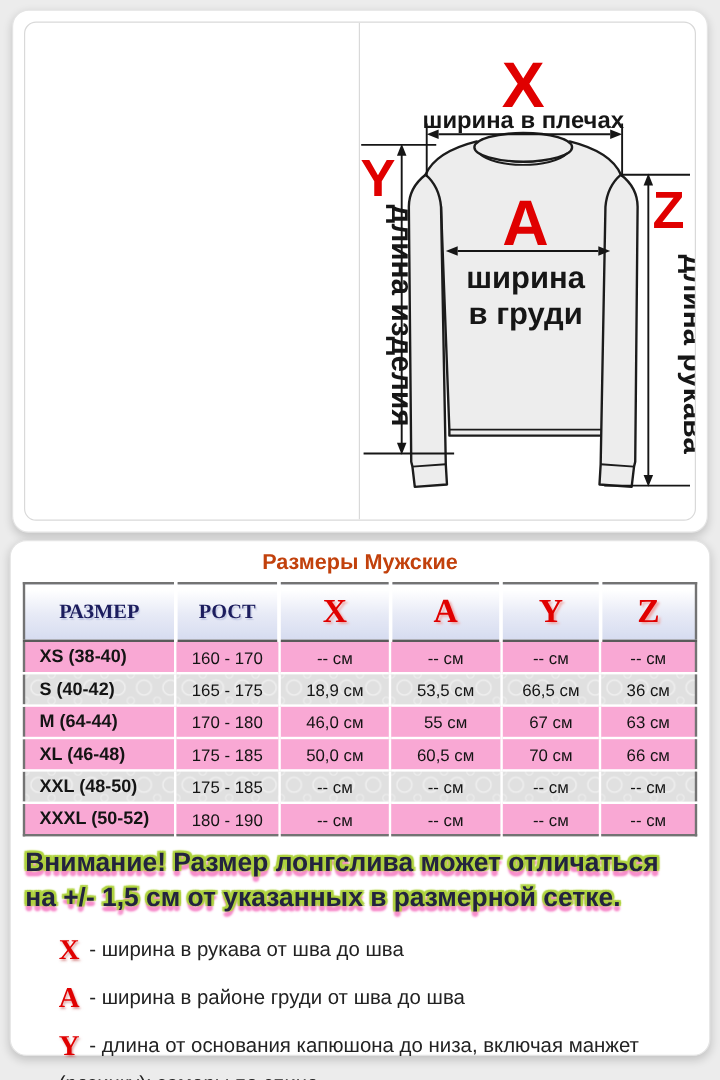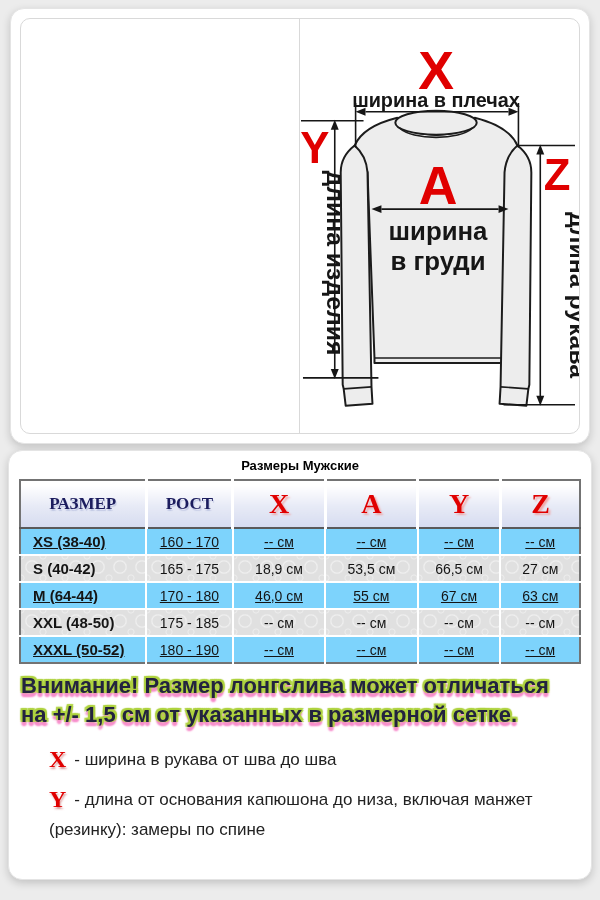--- a/index.html
+++ b/index.html
@@ -42,23 +42,23 @@
   .meas{stroke:#161616;stroke-width:1.6;fill:none;}
   .head{fill:#161616;stroke:none;}
   
   .bottom-card{
     margin:6px 8px 0 8px;
     height:430px;
     padding:4px 10px 12px 10px;
   }
   .table-title{
     text-align:center;
-    font-size:13px;
-    font-weight:bold;
-    color:#000000;
+    font-size:18px;
+    font-weight:bold;
+    color:#c2410c;
     margin:3px 0 6px 0;
   }
   table.size-table{
     width:100%;
     border-collapse:collapse;
     border:2px solid #737373;
     table-layout:fixed;
   }
   .size-table th{
     background:linear-gradient(#ffffff 10%,#e7eaf6 55%,#d6dcf0 100%);
@@ -86,21 +86,21 @@
     border-top:2px solid #ffffff;
     padding:1px 2px;
   }
   .size-table td:last-child{border-right:none;}
   .size-table td.size{
     text-align:left;
     font-weight:bold;
     padding-left:12px;
     font-size:15px;
   }
-  .size-table tr.odd td{background-color:#7dd3fc;text-decoration:underline;}
+  .size-table tr.odd td{background-color:#f9a8d4;}
   .size-table tr.even td{
     background-color:#e0e0e0;
     background-image:
       radial-gradient(circle, rgba(255,255,255,0) 5px, rgba(255,255,255,.5) 6px, rgba(255,255,255,0) 7.5px),
       radial-gradient(circle, rgba(255,255,255,0) 2px, rgba(255,255,255,.4) 3px, rgba(255,255,255,0) 4px);
     background-size:22px 22px,22px 22px;
     background-position:0 0,11px 11px;
   }
   .col-size{width:22.5%;} .col-rost{width:15.5%;}
   .col-x{width:16.5%;} .col-a{width:16.5%;}
@@ -220,30 +220,38 @@
         <td>-- см</td>
         <td>-- см</td>
         <td>-- см</td>
       </tr>
       <tr class="even">
         <td class="size">S (40-42)</td>
         <td>165 - 175</td>
         <td>18,9 см</td>
         <td>53,5 см</td>
         <td>66,5 см</td>
-        <td>27 см</td>
+        <td>36 см</td>
       </tr>
       <tr class="odd">
         <td class="size">M (64-44)</td>
         <td>170 - 180</td>
         <td>46,0 см</td>
         <td>55 см</td>
         <td>67 см</td>
         <td>63 см</td>
       </tr>
+      <tr class="odd">
+        <td class="size">XL (46-48)</td>
+        <td>175 - 185</td>
+        <td>50,0 см</td>
+        <td>60,5 см</td>
+        <td>70 см</td>
+        <td>66 см</td>
+      </tr>
       <tr class="even">
         <td class="size">XXL (48-50)</td>
         <td>175 - 185</td>
         <td>-- см</td>
         <td>-- см</td>
         <td>-- см</td>
         <td>-- см</td>
       </tr>
       <tr class="odd">
         <td class="size">XXXL (50-52)</td>
@@ -256,17 +264,20 @@
     </tbody>
   </table>
 
   <div class="warning">Внимание! Размер лонгслива может отличаться на +/- 1,5 см от указанных в размерной сетке.</div>
 
   <div class="legend">
     <div class="legend-item">
       <span class="legend-letter">X</span><span>- ширина в рукава от шва до шва</span>
     </div>
     <div class="legend-item">
+      <span class="legend-letter">A</span><span>- ширина в районе груди от шва до шва</span>
+    </div>
+    <div class="legend-item">
       <span class="legend-letter">Y</span><span>- длина от основания капюшона до низа, включая манжет (резинку): замеры по спине</span>
     </div>
 
   </div>
 </div>
 
 </body></html>

